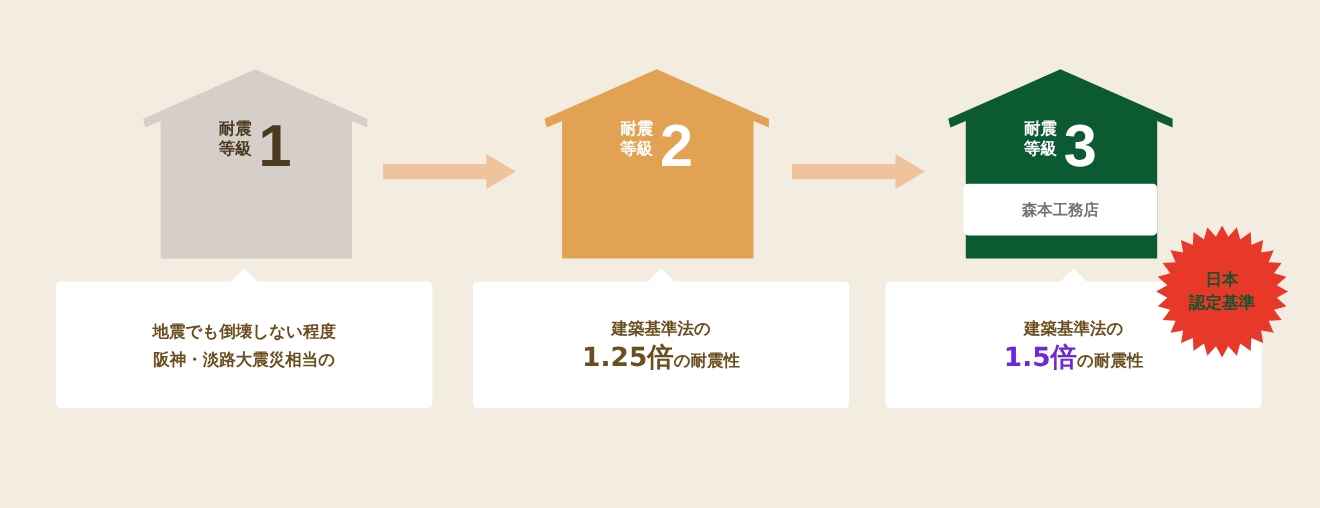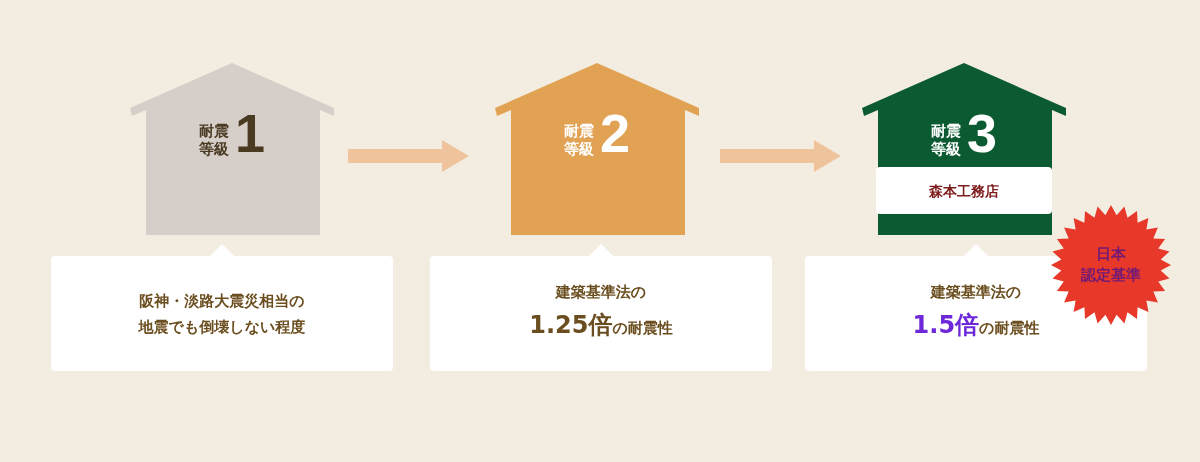--- a/index.html
+++ b/index.html
@@ -1,38 +1,38 @@
 <!DOCTYPE html>
 <html><head>
 <meta charset="utf-8">
 <style>
   html,body{margin:0;padding:0;}
   body{width:1200px;height:462px;background:#f3ede1;position:relative;overflow:hidden;font-family:"DejaVu Sans","Liberation Sans",sans-serif;}
   .house{position:absolute;top:62px;width:208px;height:174px;}
   .house svg{position:absolute;left:0;top:0;}
-  .grade{position:absolute;top:46px;left:0;width:100%;display:flex;justify-content:center;align-items:flex-end;gap:6px;}
+  .grade{position:absolute;top:46px;left:0;width:100%;display:flex;justify-content:center;align-items:flex-start;gap:6px;}
   .grade-label{font-size:15px;line-height:18px;font-weight:bold;text-align:center;}
   .grade-num{font-family:"Liberation Sans",sans-serif;font-weight:bold;font-size:54px;line-height:50px;}
   .std{position:absolute;left:16px;width:176px;top:105px;height:47px;box-sizing:border-box;border-radius:4px;display:flex;align-items:center;justify-content:center;text-align:center;font-weight:bold;font-size:14px;line-height:18px;white-space:pre-line;}
   .h1 .grade-label,.h1 .grade-num{color:#4a3a22;}
   .h1 .std{border:1.5px solid #5a4a33;color:#4a3a22;}
   .h2 .grade-label,.h2 .grade-num{color:#ffffff;}
   .h2 .std{border:1.5px solid #fff;color:#fff;}
   .h3 .grade-label,.h3 .grade-num{color:#ffffff;}
-  .h3 .std{background:#fff;color:#7f1d1d;}
+  .h3 .std{background:#fff;color:#737373;}
   .arrow{position:absolute;top:140px;}
   .card{position:absolute;top:256px;height:115px;width:342px;background:#fff;border-radius:4px;display:flex;flex-direction:column;align-items:center;justify-content:center;color:#6b4e1f;font-weight:bold;text-align:center;}
   .card::before{content:"";position:absolute;top:-12px;left:50%;margin-left:-12px;border-left:12px solid transparent;border-right:12px solid transparent;border-bottom:12px solid #fff;}
   .card .line{font-size:15px;line-height:26px;}
-  .card .big{font-size:22px;line-height:40px;}
+  .card .big{font-size:22px;line-height:27px;}
   .card .big .num{font-size:24px;}
   .card .big .small{font-size:15px;}
   .red{color:#6d28d9;}
   .burst{position:absolute;left:1051px;top:205px;width:120px;height:120px;}
-  .burst-text{position:absolute;left:0;top:0;width:120px;height:120px;display:flex;flex-direction:column;align-items:center;justify-content:center;color:#701a75;font-weight:bold;font-size:15px;line-height:21px;}
+  .burst-text{position:absolute;left:0;top:0;width:120px;height:120px;display:flex;flex-direction:column;align-items:center;justify-content:center;color:#14532d;font-weight:bold;font-size:15px;line-height:21px;}
 </style>
 </head>
 <body>
 
 <div class="house h1" style="left:128px;">
   <svg width="208" height="174" viewBox="0 0 208 174">
     <polygon points="104,1 206,46 206,54 192,48 192,173 18,173 18,48 4,54 2,46" fill="#d6cfc9"></polygon>
   </svg>
   <div class="grade">
     <div class="grade-label">
@@ -72,22 +72,22 @@
     <div class="grade-label">
       <div>耐震</div>
       <div>等級</div>
     </div>
     <div class="grade-num">3</div>
   </div>
   <div class="std">森本工務店</div>
 </div>
 
 <div class="card" style="left:51px;">
+  <div class="line">地震でも倒壊しない程度</div>
   <div class="line">阪神・淡路大震災相当の</div>
-  <div class="line">地震でも倒壊しない程度</div>
 </div>
 
 <div class="card" style="left:430px;">
   <div class="line">建築基準法の</div>
   <div class="big">
     <span class="num">1.25倍</span><span class="small">の</span><span class="small">耐震性</span>
   </div>
 </div>
 
 <div class="card" style="left:805px;">

